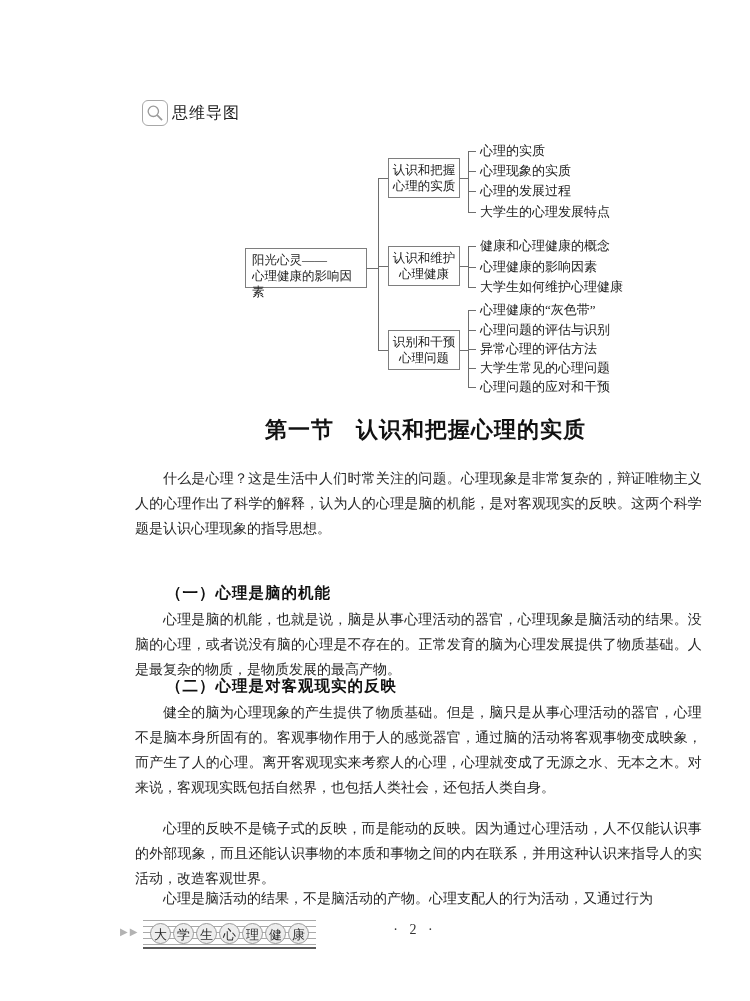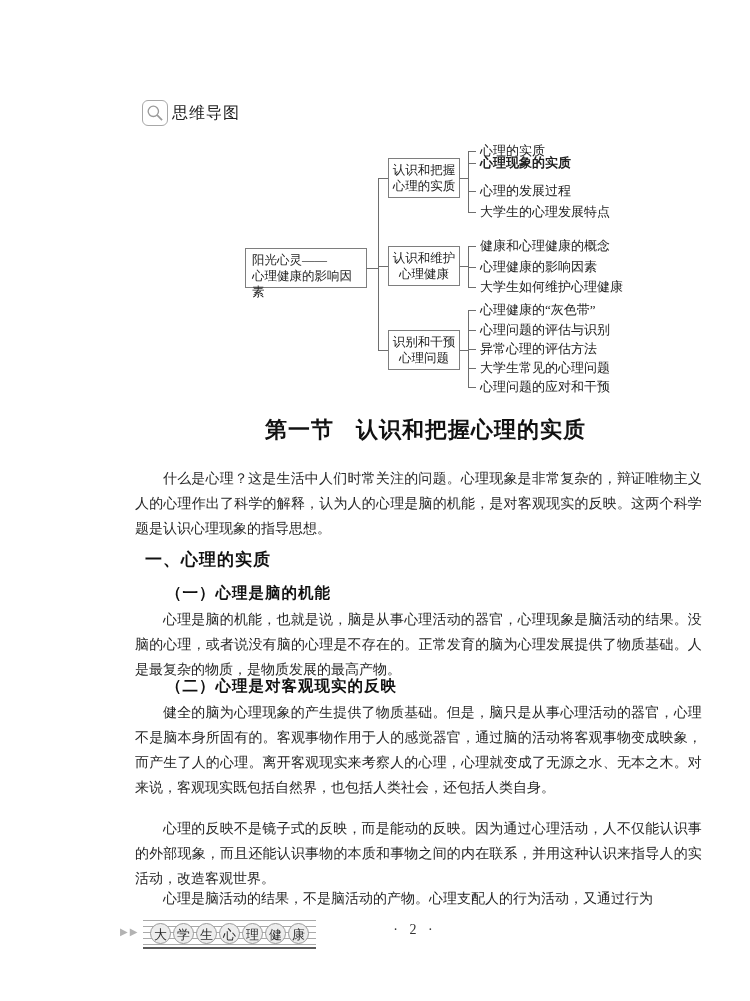--- a/index.html
+++ b/index.html
@@ -119,41 +119,40 @@
     <div class="mm-box mm-branch" style="top:106px;">
       <div>认识和维护</div>
       <div>心理健康</div>
     </div>
     <div class="mm-box mm-branch" style="top:190px;">
       <div>识别和干预</div>
       <div>心理问题</div>
     </div>
 
     <div class="mm-leaf" style="top:2px;">心理的实质</div>
-    <div class="mm-leaf" style="top:14px;font-weight:bold;">心理现象的实质</div>
+    <div class="mm-leaf" style="top:22px;">心理现象的实质</div>
     <div class="mm-leaf" style="top:42px;">心理的发展过程</div>
     <div class="mm-leaf" style="top:63px;">大学生的心理发展特点</div>
 
     <div class="mm-leaf" style="top:97px;">健康和心理健康的概念</div>
     <div class="mm-leaf" style="top:118px;">心理健康的影响因素</div>
     <div class="mm-leaf" style="top:138px;">大学生如何维护心理健康</div>
 
     <div class="mm-leaf" style="top:161px;">心理健康的“灰色带”</div>
     <div class="mm-leaf" style="top:181px;">心理问题的评估与识别</div>
     <div class="mm-leaf" style="top:200px;">异常心理的评估方法</div>
     <div class="mm-leaf" style="top:219px;">大学生常见的心理问题</div>
     <div class="mm-leaf" style="top:238px;">心理问题的应对和干预</div>
   </div>
 
   <div class="section-title">
     <span class="num">第一节</span><span>认识和把握心理的实质</span>
   </div>
 
   <p class="tblock para" style="top:466px;">什么是心理？这是生活中人们时常关注的问题。心理现象是非常复杂的，辩证唯物主义对人的心理作出了科学的解释，认为人的心理是脑的机能，是对客观现实的反映。这两个科学命题是认识心理现象的指导思想。</p>
-  <div class="tblock h-one" style="top:548px;">一、心理的实质</div>
   <div class="tblock h-sub" style="top:583px;">（一）心理是脑的机能</div>
   <p class="tblock para" style="top:607px;">心理是脑的机能，也就是说，脑是从事心理活动的器官，心理现象是脑活动的结果。没有脑的心理，或者说没有脑的心理是不存在的。正常发育的脑为心理发展提供了物质基础。人脑是最复杂的物质，是物质发展的最高产物。</p>
   <div class="tblock h-sub" style="top:676px;">（二）心理是对客观现实的反映</div>
   <p class="tblock para" style="top:700px;">健全的脑为心理现象的产生提供了物质基础。但是，脑只是从事心理活动的器官，心理并不是脑本身所固有的。客观事物作用于人的感觉器官，通过脑的活动将客观事物变成映象，从而产生了人的心理。离开客观现实来考察人的心理，心理就变成了无源之水、无本之木。对人来说，客观现实既包括自然界，也包括人类社会，还包括人类自身。</p>
   <p class="tblock para" style="top:816px;">心理的反映不是镜子式的反映，而是能动的反映。因为通过心理活动，人不仅能认识事物的外部现象，而且还能认识事物的本质和事物之间的内在联系，并用这种认识来指导人的实践活动，改造客观世界。</p>
   <p class="tblock para" style="top:886px;">心理是脑活动的结果，不是脑活动的产物。心理支配人的行为活动，又通过行为</p>
 
   <div class="footer-arrows">▶▶</div>
   <div class="footer-band">
     <span class="footer-char">大</span>

